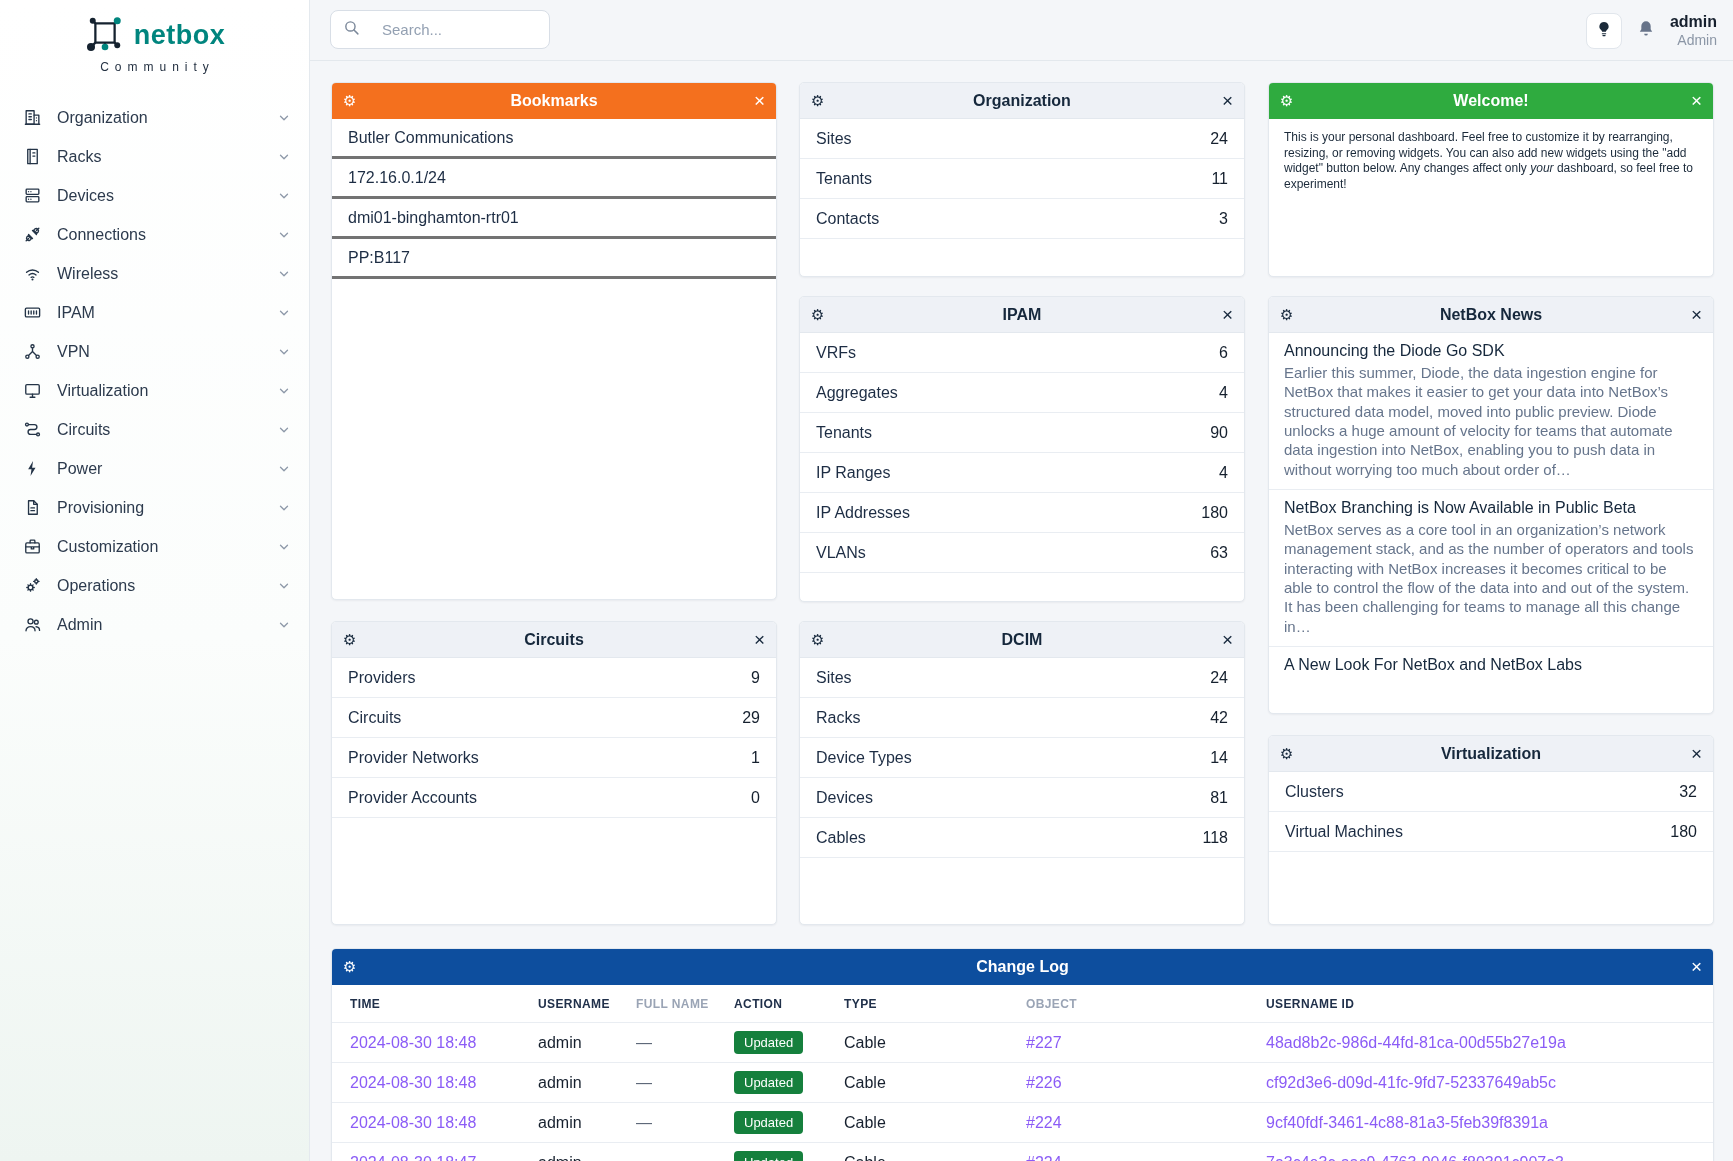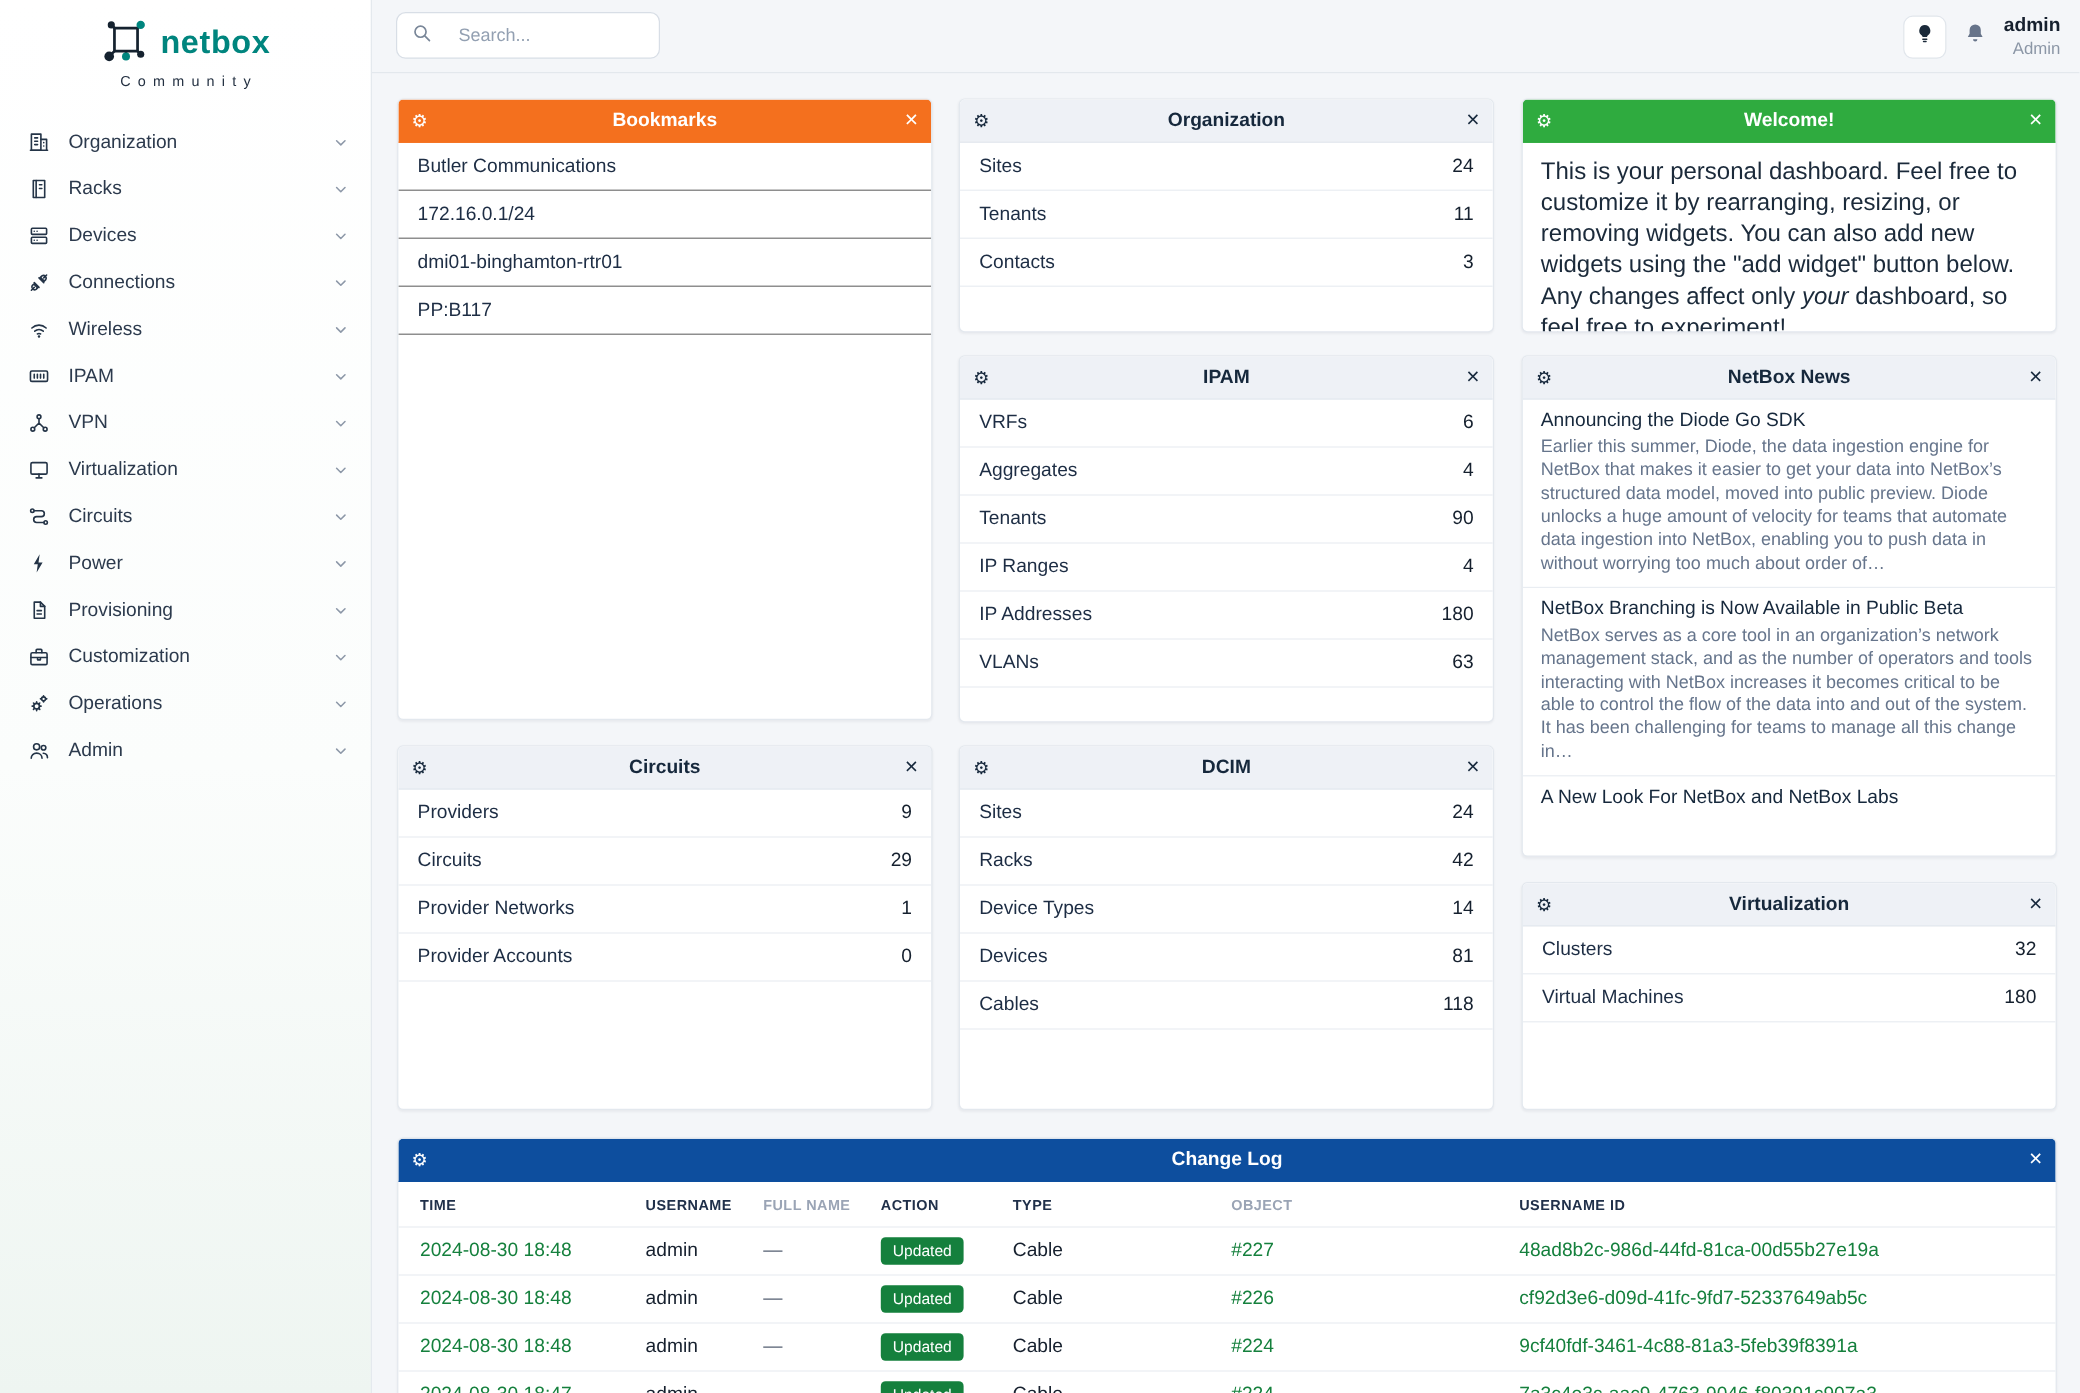--- a/index.html
+++ b/index.html
@@ -51,48 +51,48 @@
   .w-hdr .gear { position:absolute; left:11px; top:0; height:36px; display:flex; align-items:center; font-size:15px; cursor:pointer; }
   .w-hdr .close { position:absolute; right:11px; top:0; height:36px; display:flex; align-items:center; font-size:19px; font-weight:400; cursor:pointer; }
   .hdr-light { background:#eef1f6; color:#16283c; }
   .hdr-orange { background:#f4701e; color:#fff; border-bottom-color:#f4701e; }
   .hdr-green { background:#2fab3f; color:#fff; border-bottom-color:#2fab3f; }
   .hdr-blue { background:#0d4e9e; color:#fff; border-bottom-color:#0d4e9e; }
   .stat-row { height:40px; display:flex; align-items:center; justify-content:space-between;
               padding:0 16px; border-bottom:1px solid #e9edf2; font-size:16px; }
   .stat-label { color:#1d2d44; }
   .stat-value { color:#15202e; }
-  .bm-row { height:40px; display:flex; align-items:center; padding:0 16px; border-bottom:1px solid #737373; font-size:16px; color:#1d2d44; cursor:pointer; }
+  .bm-row { height:40px; display:flex; align-items:center; padding:0 16px; border-bottom:3px solid #737373; font-size:16px; color:#1d2d44; cursor:pointer; }
   
   .w-bookmarks { left:21px; top:21px; width:446px; height:518px; }
   .w-organization { left:489px; top:21px; width:446px; height:195px; }
   .w-welcome { left:958px; top:21px; width:446px; height:195px; }
   .w-ipam { left:489px; top:235px; width:446px; height:306px; }
   .w-news { left:958px; top:235px; width:446px; height:418px; }
   .w-circuits { left:21px; top:560px; width:446px; height:304px; }
   .w-dcim { left:489px; top:560px; width:446px; height:304px; }
   .w-virtualization { left:958px; top:674px; width:446px; height:190px; }
   .w-changelog { left:21px; top:887px; width:1383px; height:330px; }
   
-  .welcome-body { padding:11px 15px; font-size:20px; line-height:1.3; color:#1b2a3a; }
+  .welcome-body { padding:11px 15px; font-size:12px; line-height:1.3; color:#1b2a3a; }
   
   .news-item { padding:9px 15px 10px; }
   .news-item + .news-item { border-top:1px solid #e9edf2; }
   .news-title { font-size:16px; color:#16283c; font-weight:500; cursor:pointer; }
   .news-summary { margin-top:3px; font-size:15px; line-height:1.29; color:#66758c; }
   .news-summary:empty { display:none; margin:0; }
   
   .cl-header-row, .cl-row {
     display:grid; grid-template-columns:188px 98px 98px 110px 182px 240px 1fr;
     align-items:center; padding:0 18px;
   }
   .cl-header-row { height:38px; font-size:12px; font-weight:700; letter-spacing:.4px; color:#20304a; border-bottom:1px solid #e9edf2; }
   .cl-header-row .dim { color:#9aa4b5; }
   .cl-row { height:40px; border-bottom:1px solid #e9edf2; font-size:16px; }
-  .cl-link { color:#15803d; cursor:pointer; }
+  .cl-link { color:#8b5cf6; cursor:pointer; }
   .cl-user { color:#16202e; }
   .cl-dash { color:#44506150; color:#5a6576; }
   .badge-updated { display:inline-block; background:#15803d; color:#fff; font-size:13px; font-weight:500; padding:4px 10px; border-radius:4px; cursor:default; }
   .cl-type { color:#16202e; }
 </style>
 </head>
 <body>
 
 <div class="sidebar">
   <div class="brand">

